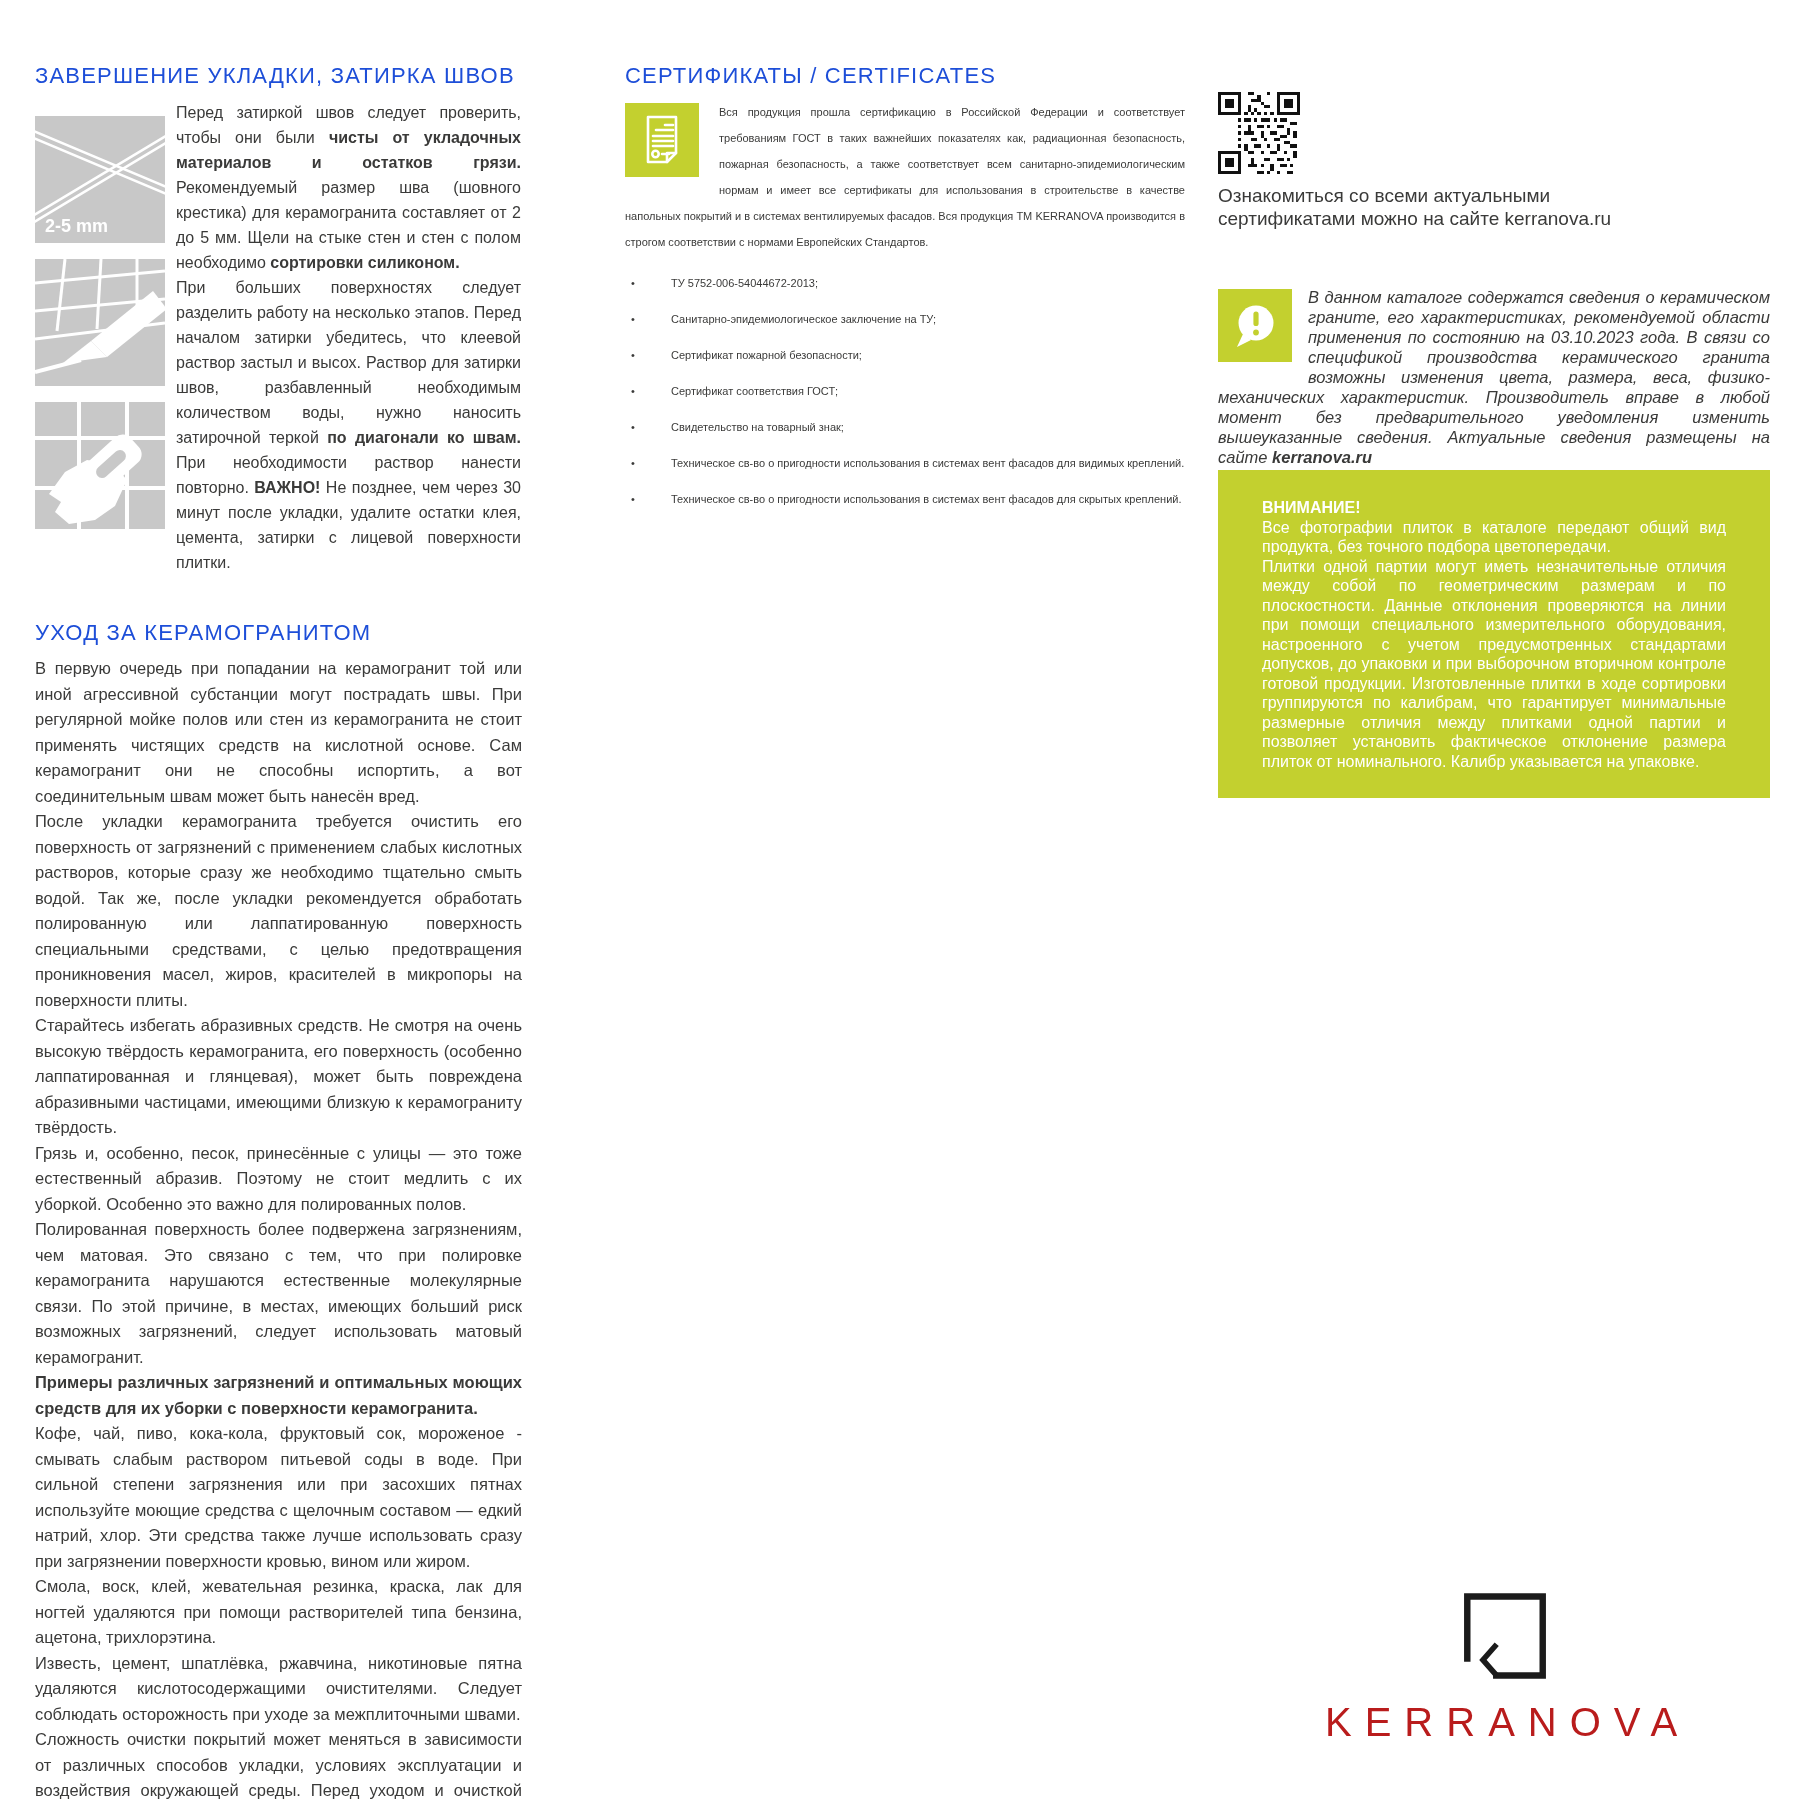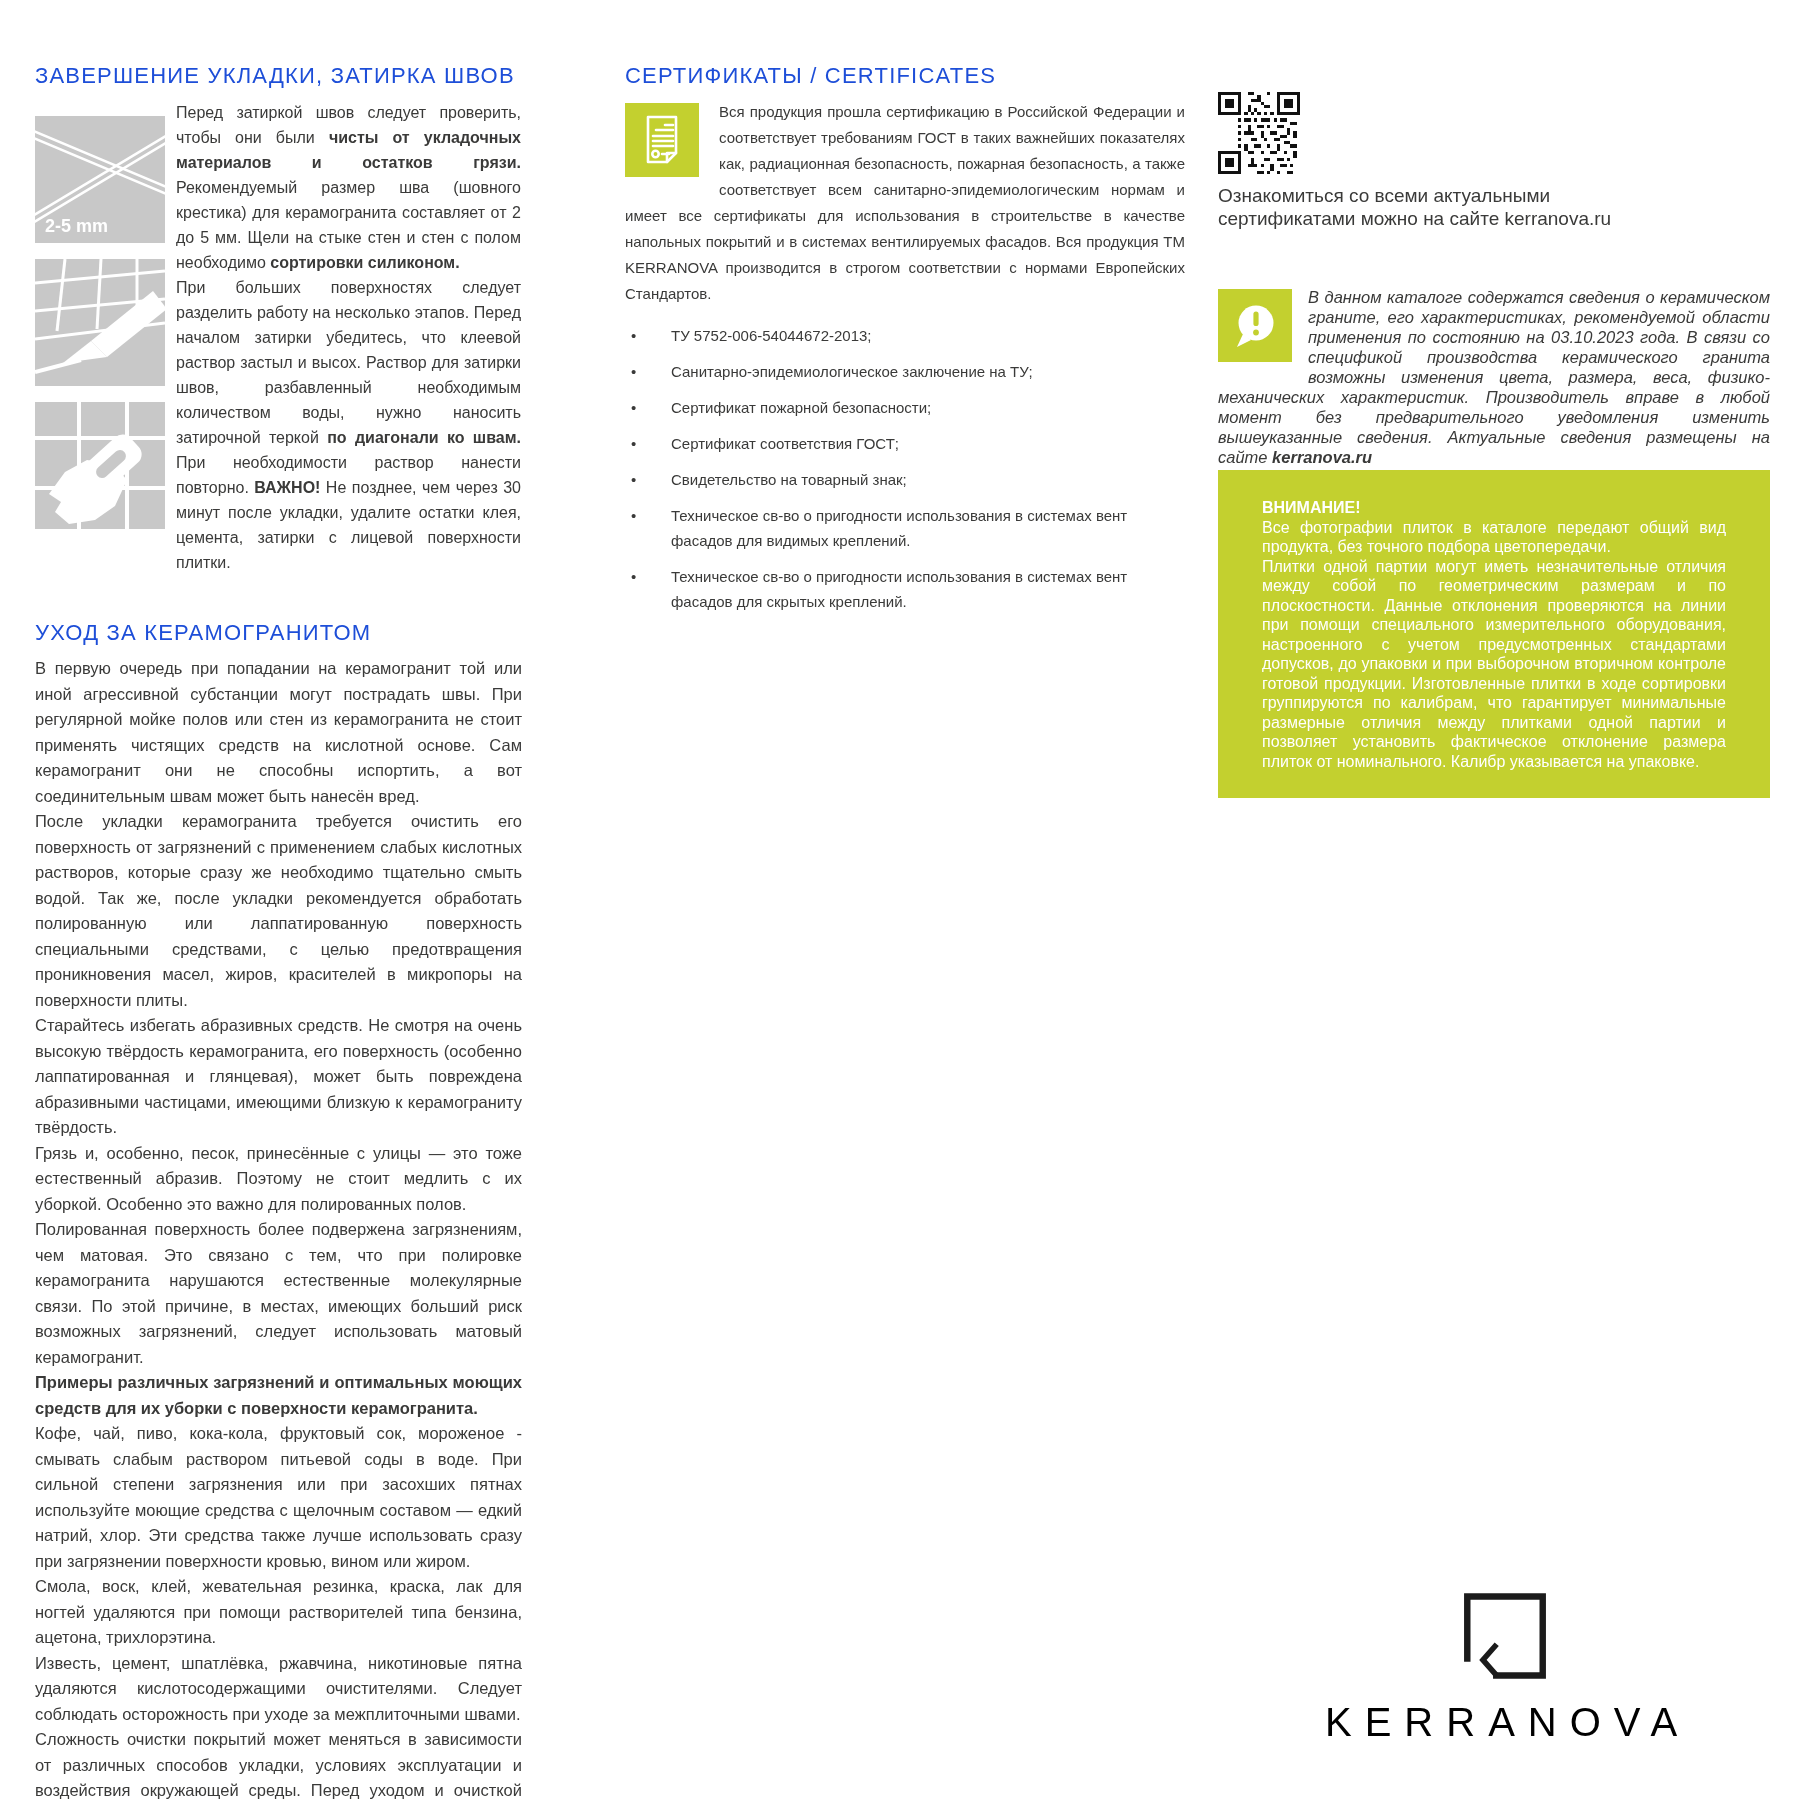--- a/index.html
+++ b/index.html
@@ -15,41 +15,41 @@
   }
   
   .img-stack{left:35px;top:116px;width:130px;}
   .tile-img{width:130px;height:127px;margin-bottom:16px;display:block;}
   .install-text{left:176px;top:100px;width:345px;font-size:16px;line-height:25px;text-align:justify;}
   .install-text p{margin:0;}
   .care-text{left:35px;top:656px;width:487px;font-size:16.5px;line-height:25.5px;text-align:justify;}
   .care-text p{margin:0;}
   .care-text p.bold{font-weight:bold;}
   
-  .cert-block{left:625px;top:99px;width:560px;font-size:15px;line-height:26px;}
+  .cert-block{left:625px;top:99px;width:560px;font-size:11px;line-height:26px;}
   .cert-intro{text-align:justify;margin:0;}
   .cert-icon{float:left;width:74px;height:74px;margin:4px 20px 10px 0;}
   .cert-list{list-style:none;margin:16px 0 0 0;padding:0;clear:none;}
   .cert-list li{position:relative;padding-left:46px;margin-bottom:11px;line-height:25px;}
   .cert-list li::before{content:"•";position:absolute;left:6px;top:0;color:#3a3a39;}
   
   .qr{left:1218px;top:92px;width:82px;height:82px;}
   .qr-caption{left:1218px;top:184px;width:450px;font-size:19px;line-height:23px;}
   .disclaimer{left:1218px;top:287px;width:552px;font-size:16.5px;line-height:20px;
     font-style:italic;text-align:justify;}
   .disclaimer .att-icon{float:left;width:74px;height:73px;margin:2px 16px 6px 0;}
   .attention{left:1218px;top:470px;width:552px;height:328px;box-sizing:border-box;
     padding:28px 44px;color:#ffffff;font-size:16px;line-height:19.5px;text-align:justify;}
   .attention .ttl{font-weight:bold;margin:0;}
   .attention p{margin:0;}
   .attention p.gap{}
   
   .logo-wrap{left:1325px;top:1588px;width:360px;text-align:center;}
   .logo-wrap svg{display:block;margin:0 auto;}
-  .wordmark{margin-top:16px;font-size:40px;letter-spacing:13px;color:#000000;
+  .wordmark{margin-top:16px;font-size:40px;letter-spacing:13px;color:#b91c1c;
     white-space:nowrap;font-weight:400;}
 </style>
 </head>
 <body>
 
 <h1 class="sec abs" style="left:35px;top:63px;">ЗАВЕРШЕНИЕ УКЛАДКИ, ЗАТИРКА ШВОВ</h1>
 
 <div class="abs img-stack">
 
   <svg class="tile-img" viewBox="0 0 130 127">

